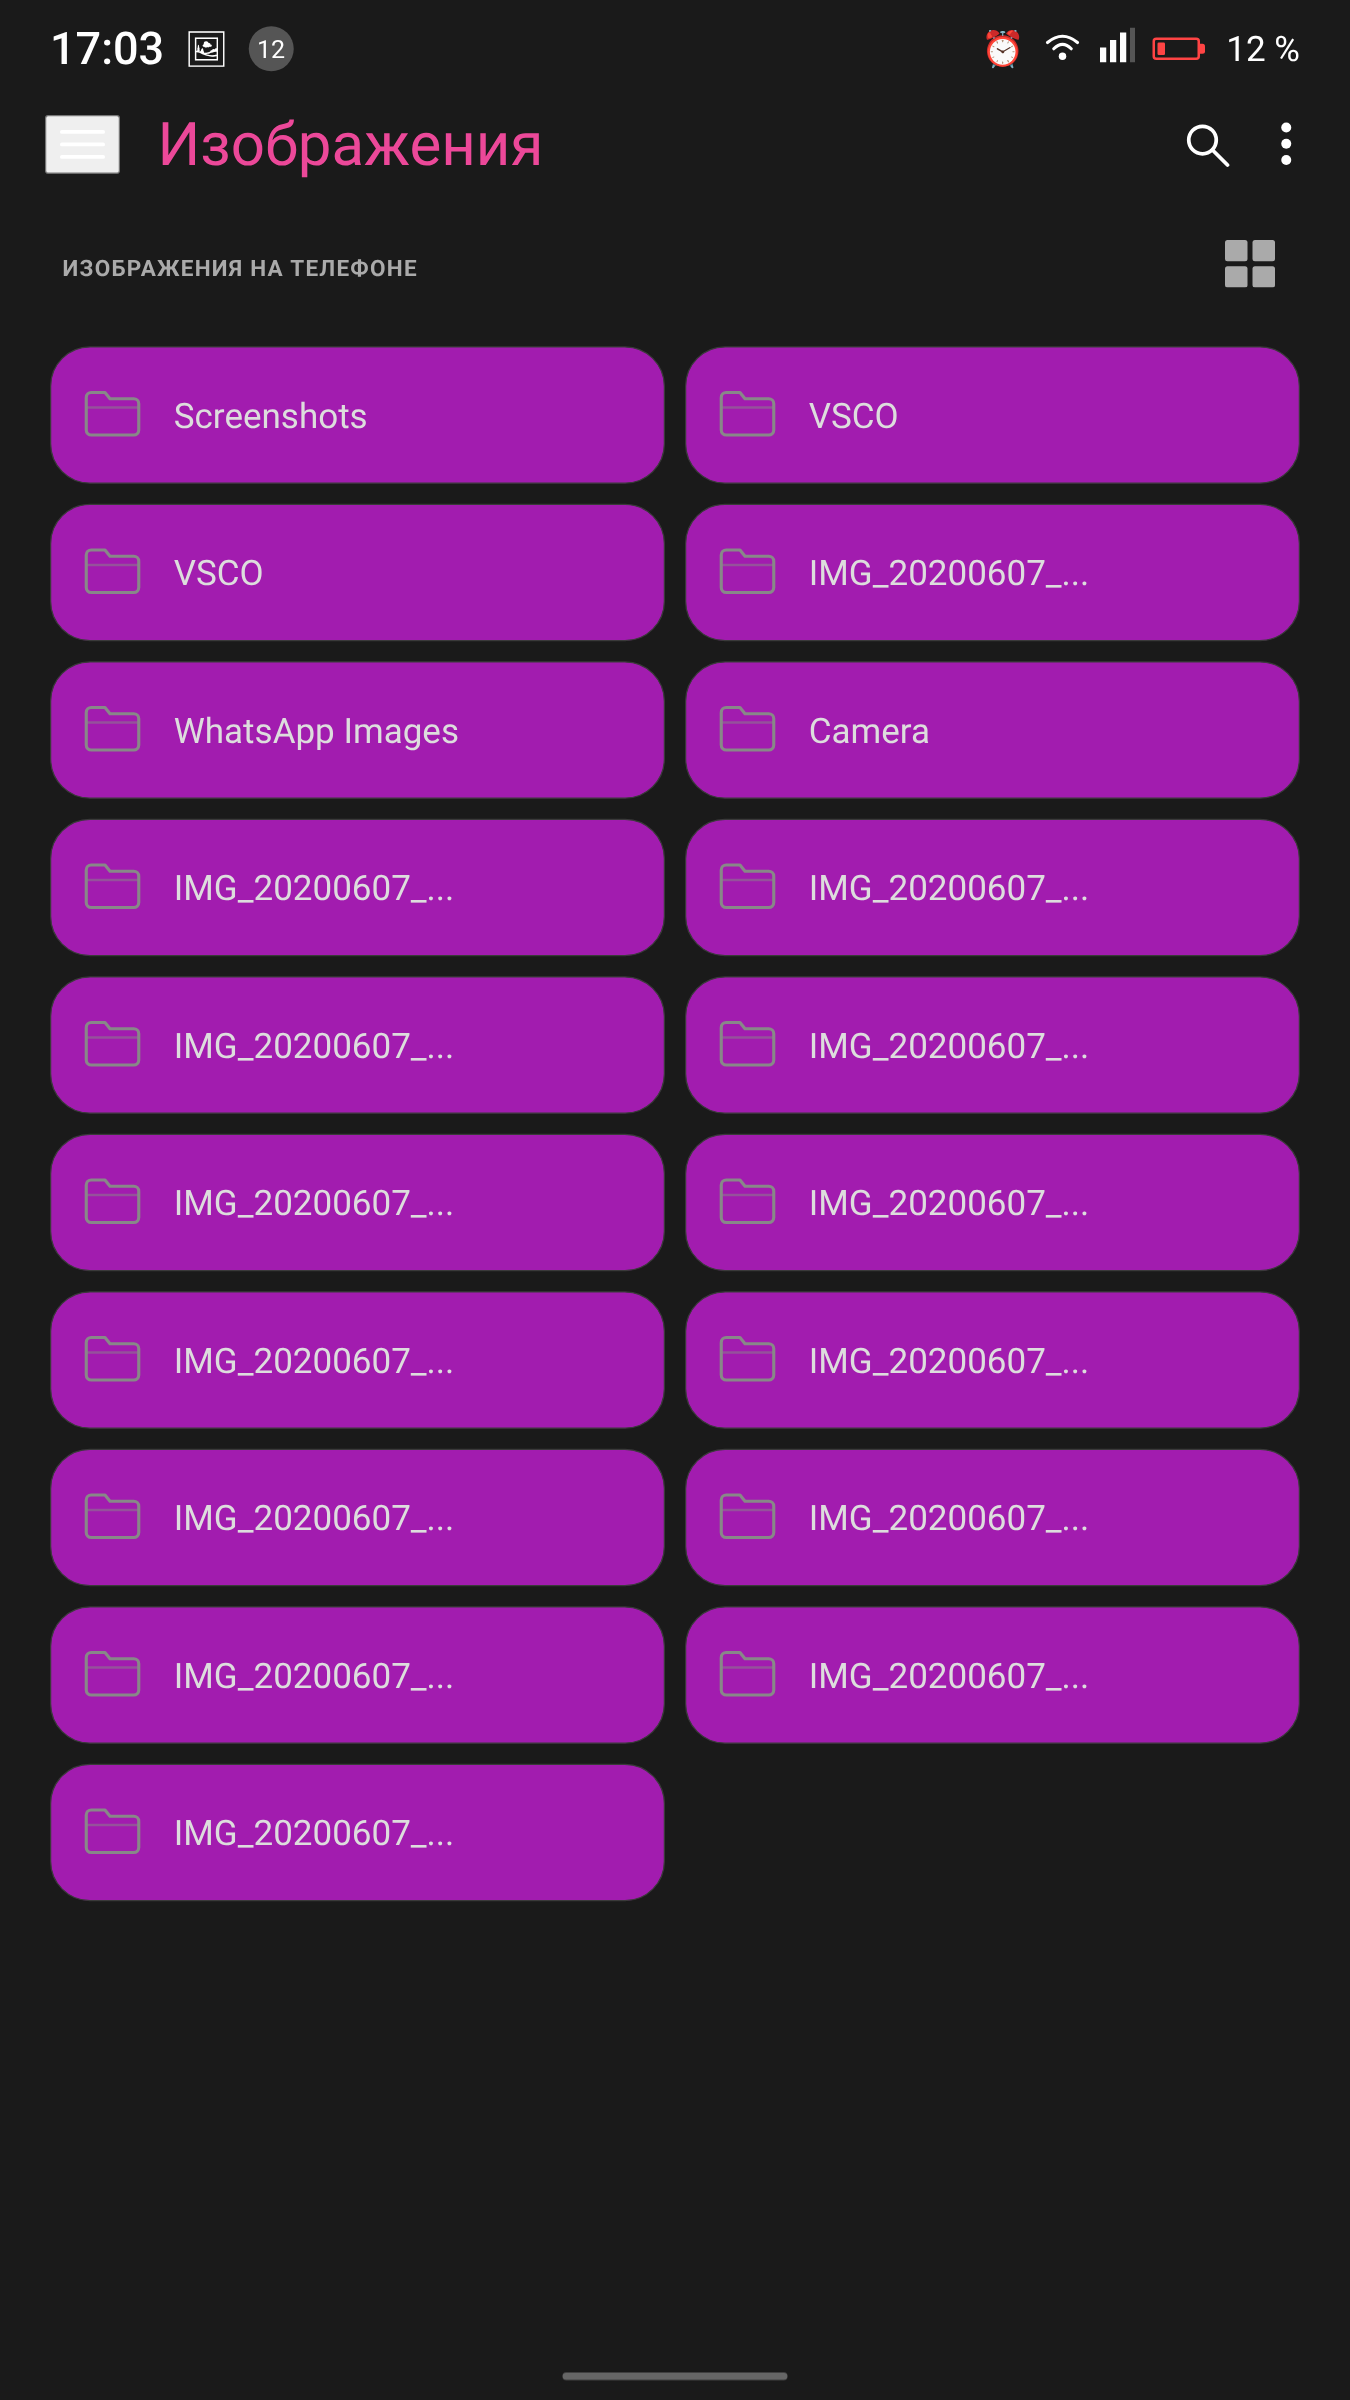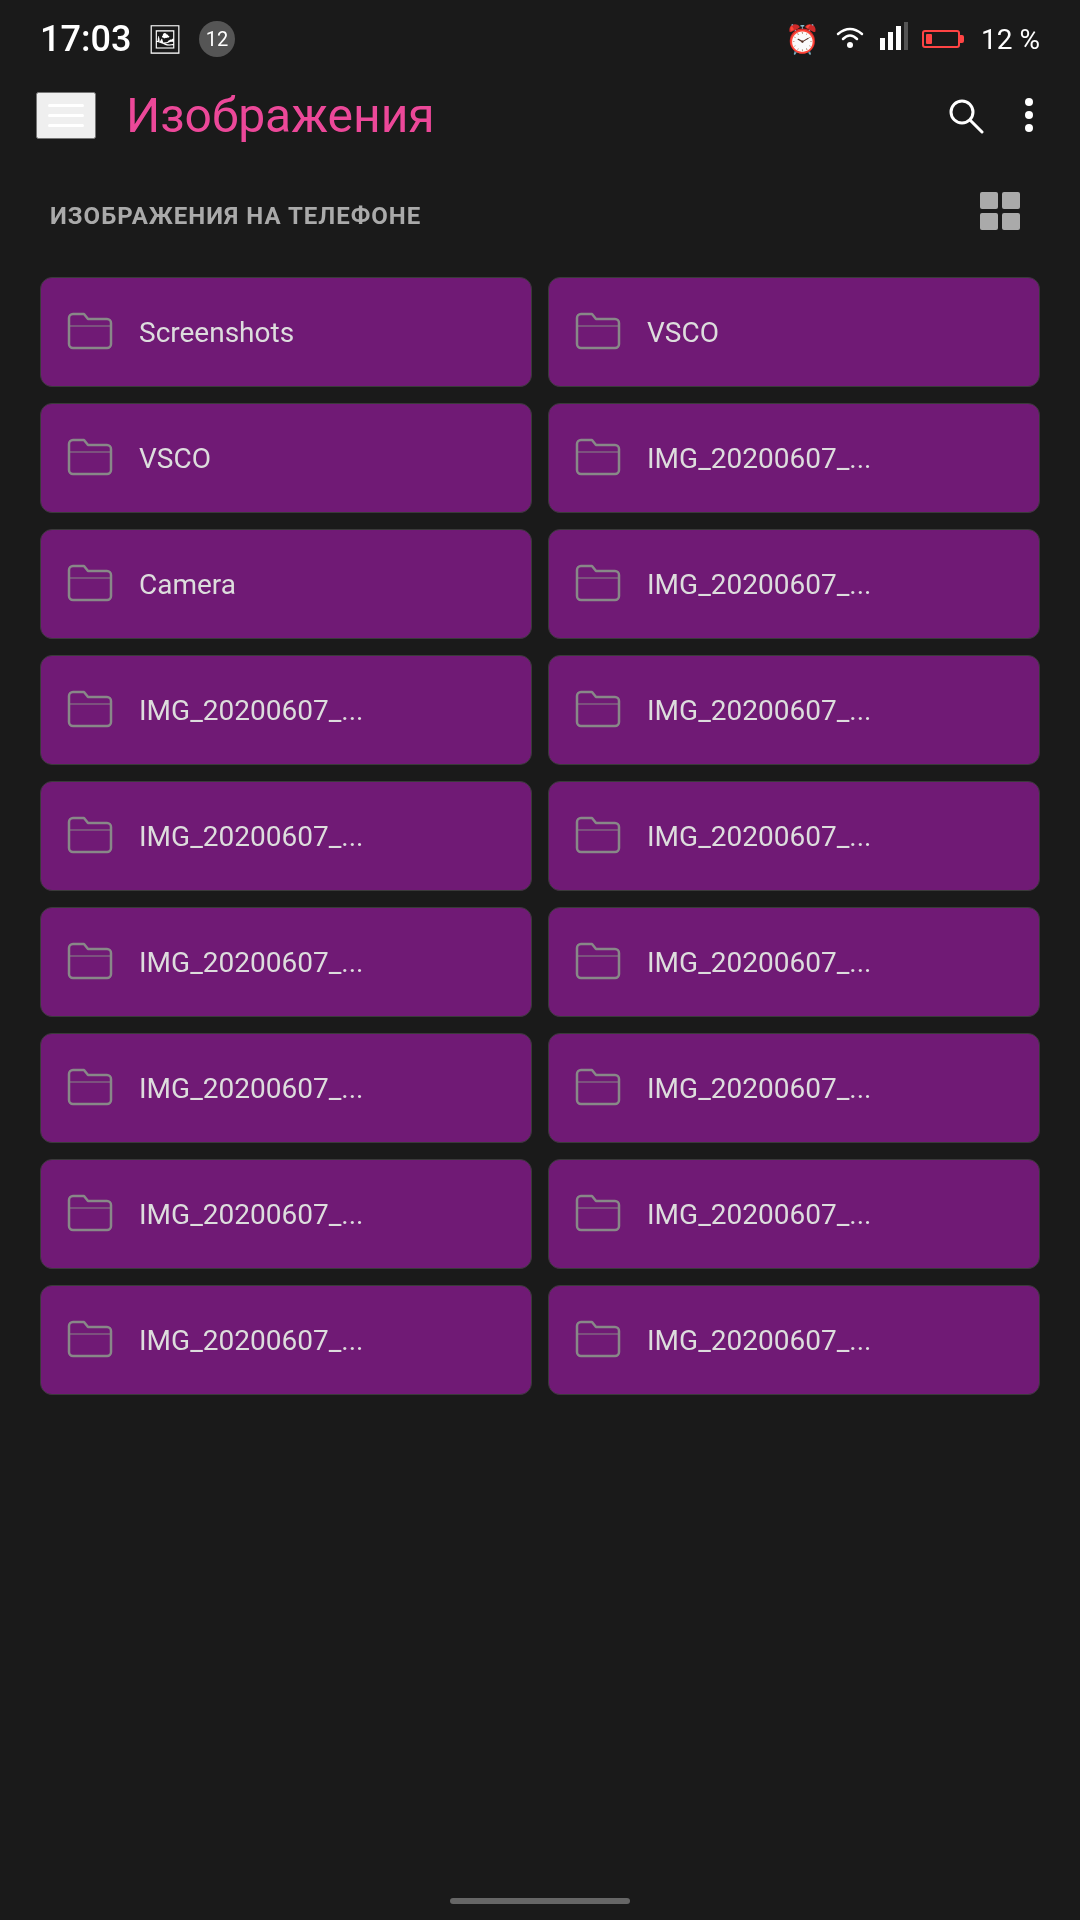--- a/index.html
+++ b/index.html
@@ -159,21 +159,21 @@
 
     
     .section-header {
       display: flex;
       justify-content: space-between;
       align-items: center;
       padding: 24px 50px 20px 50px;
     }
 
     .section-title {
-      font-size: 24px;
+      font-size: 18px;
       font-weight: 700;
       color: #aaaaaa;
       letter-spacing: 1px;
       text-transform: uppercase;
     }
 
     .view-toggle-btn {
       background: none;
       border: none;
       color: #aaaaaa;
@@ -187,23 +187,23 @@
       display: grid;
       grid-template-columns: 1fr 1fr;
       gap: 16px;
       padding: 10px 40px 40px 40px;
     }
 
     .folder-item {
       display: flex;
       align-items: center;
       gap: 24px;
-      background: #701a75;
+      background: #a21caf;
       border: 1.5px solid #3a3a3a;
-      border-radius: 12px;
+      border-radius: 32px;
       padding: 30px 24px;
       cursor: pointer;
       min-height: 110px;
     }
 
     .folder-icon-wrap {
       flex-shrink: 0;
     }
 
     .folder-svg {
@@ -356,20 +356,29 @@
     </div>
     <span class="folder-name">IMG_20200607_...</span>
   </div>
     <div class="folder-item">
     <div class="folder-icon-wrap">
       <svg class="folder-svg" viewBox="0 0 50 44" fill="none" xmlns="http://www.w3.org/2000/svg">
         <path d="M4 10 C4 7.8 5.8 6 8 6 H19 L23 11 H42 C44.2 11 46 12.8 46 15 V36 C46 38.2 44.2 40 42 40 H8 C5.8 40 4 38.2 4 36 V10Z" stroke="#888" stroke-width="2.5" fill="none" stroke-linejoin="round"></path>
         <path d="M4 18 H46" stroke="#888" stroke-width="2" opacity="0.5"></path>
       </svg>
     </div>
+    <span class="folder-name">WhatsApp Images</span>
+  </div>
+    <div class="folder-item">
+    <div class="folder-icon-wrap">
+      <svg class="folder-svg" viewBox="0 0 50 44" fill="none" xmlns="http://www.w3.org/2000/svg">
+        <path d="M4 10 C4 7.8 5.8 6 8 6 H19 L23 11 H42 C44.2 11 46 12.8 46 15 V36 C46 38.2 44.2 40 42 40 H8 C5.8 40 4 38.2 4 36 V10Z" stroke="#888" stroke-width="2.5" fill="none" stroke-linejoin="round"></path>
+        <path d="M4 18 H46" stroke="#888" stroke-width="2" opacity="0.5"></path>
+      </svg>
+    </div>
     <span class="folder-name">Camera</span>
   </div>
     <div class="folder-item">
     <div class="folder-icon-wrap">
       <svg class="folder-svg" viewBox="0 0 50 44" fill="none" xmlns="http://www.w3.org/2000/svg">
         <path d="M4 10 C4 7.8 5.8 6 8 6 H19 L23 11 H42 C44.2 11 46 12.8 46 15 V36 C46 38.2 44.2 40 42 40 H8 C5.8 40 4 38.2 4 36 V10Z" stroke="#888" stroke-width="2.5" fill="none" stroke-linejoin="round"></path>
         <path d="M4 18 H46" stroke="#888" stroke-width="2" opacity="0.5"></path>
       </svg>
     </div>
     <span class="folder-name">IMG_20200607_...</span>

